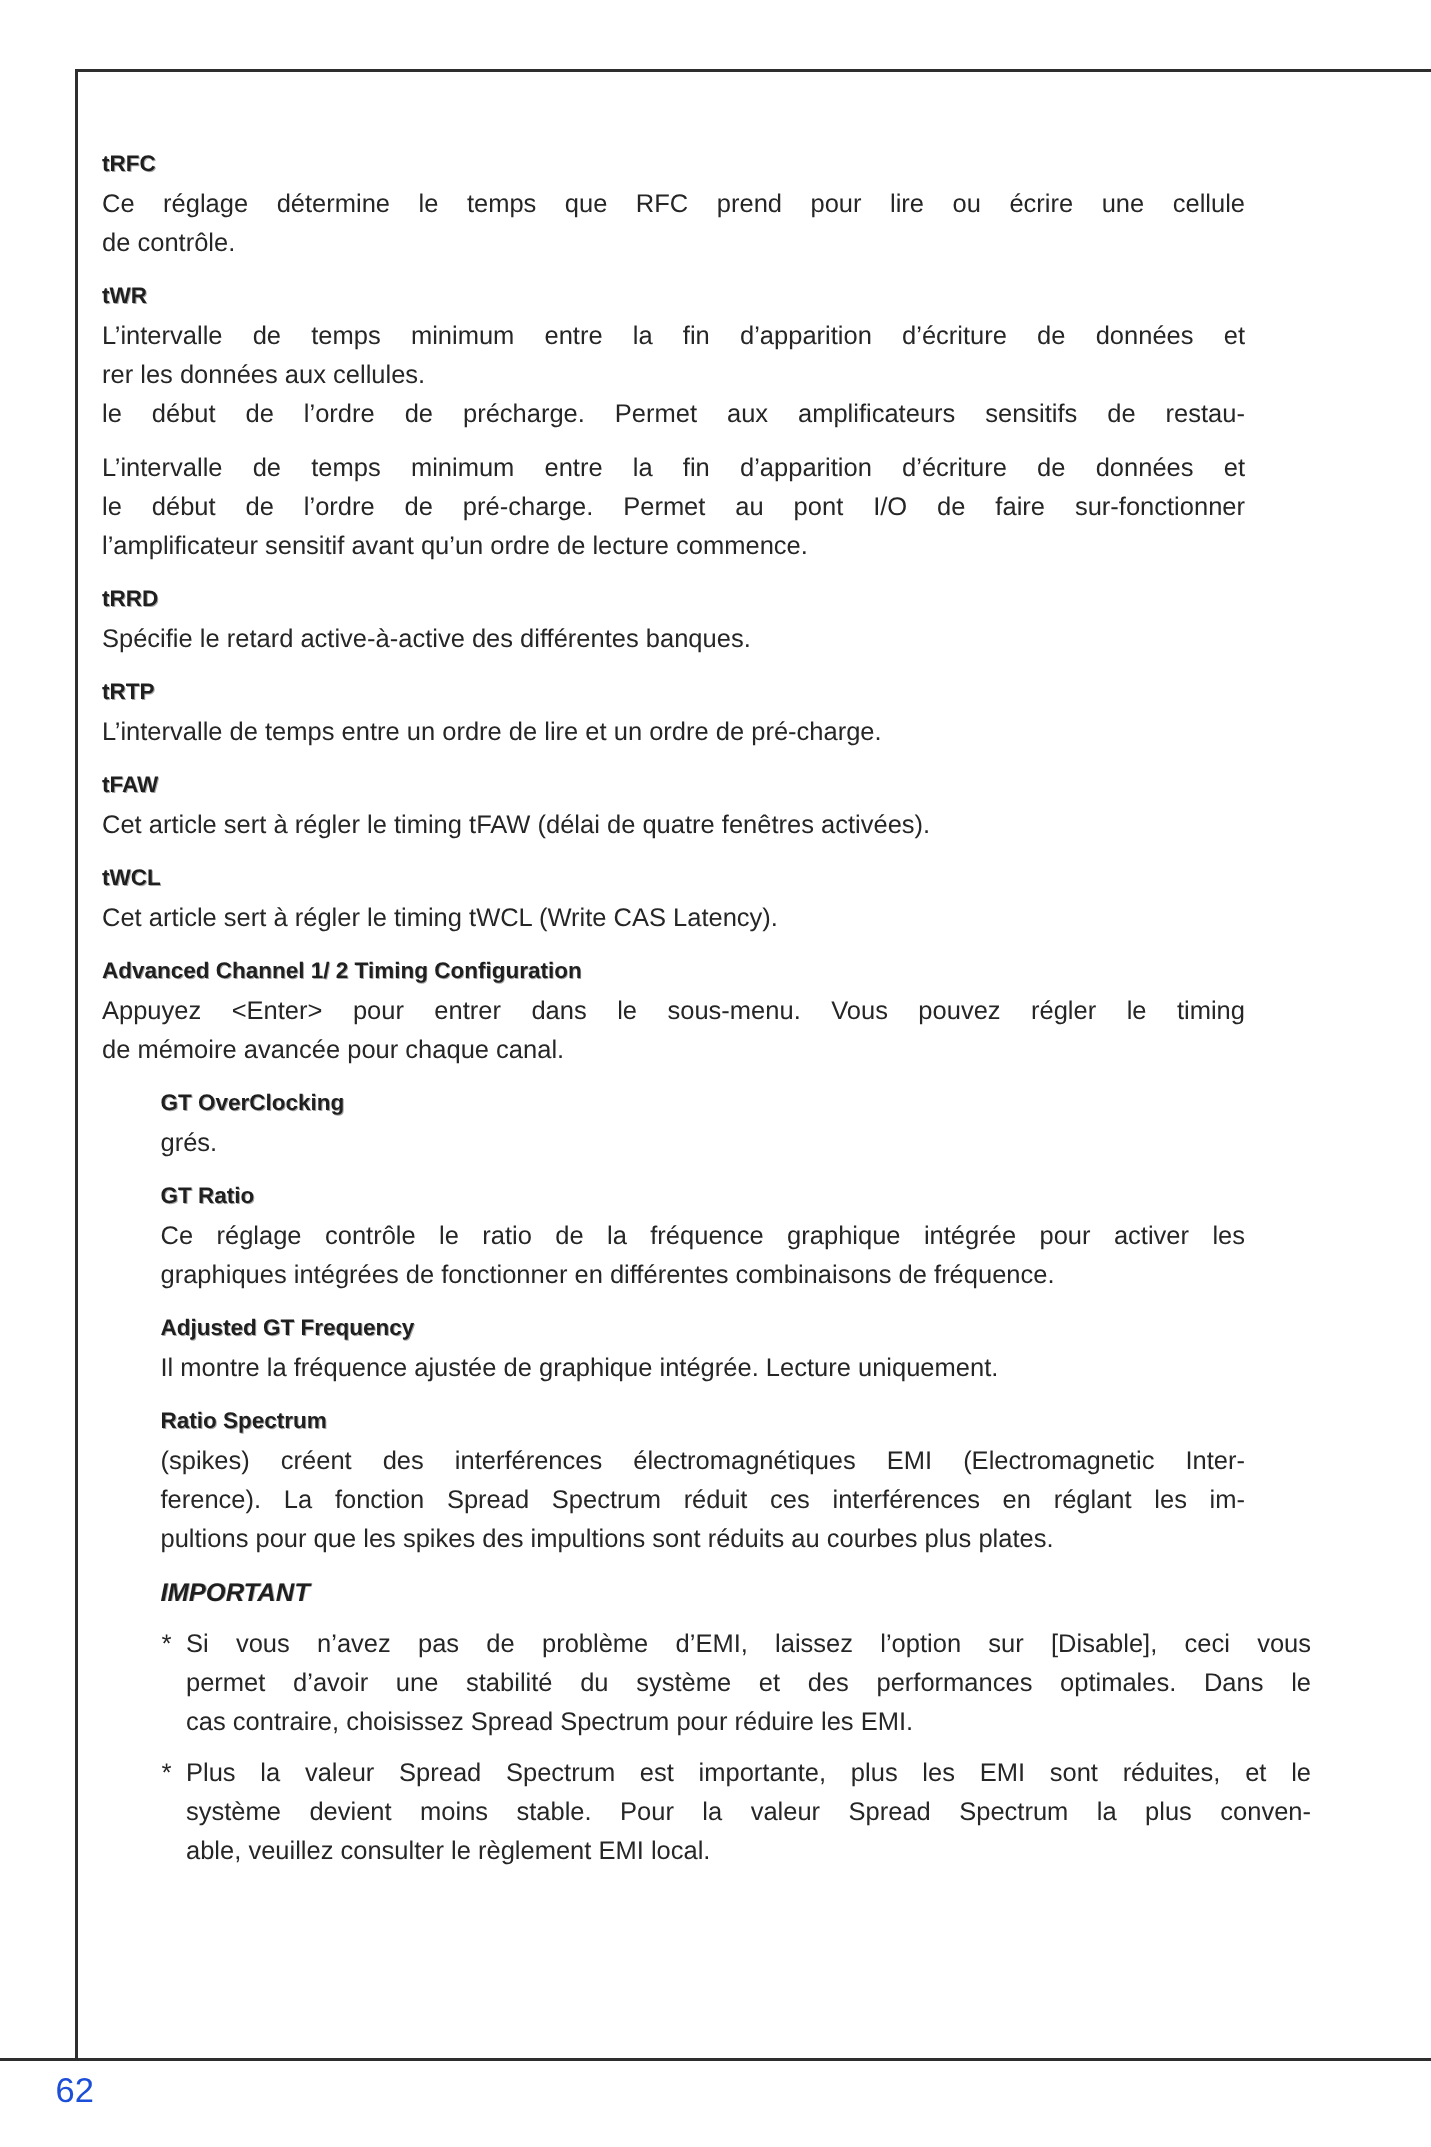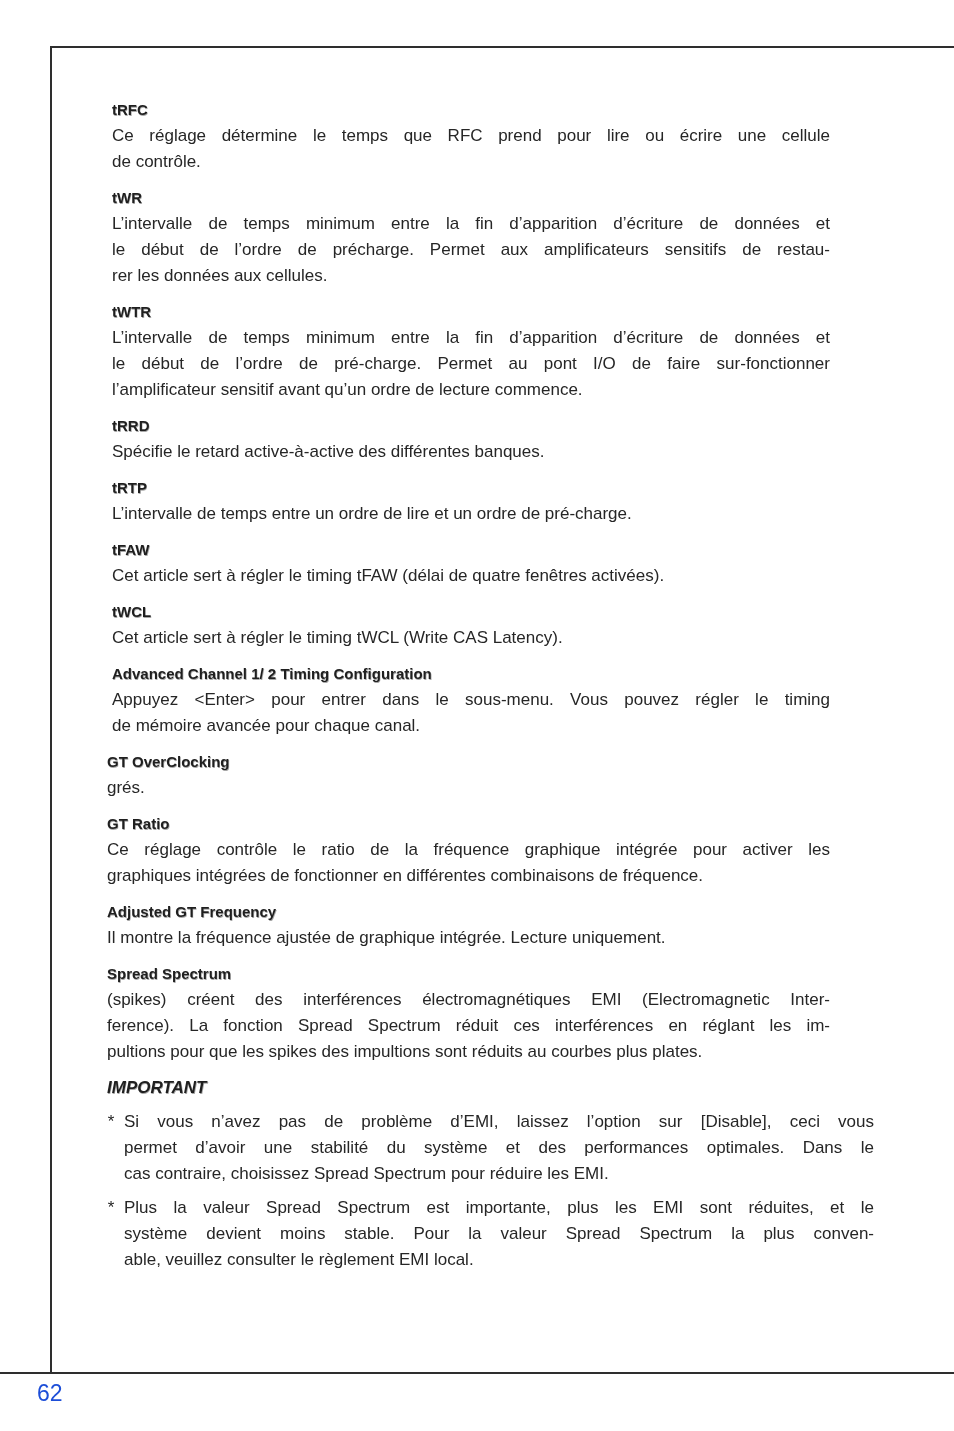--- a/index.html
+++ b/index.html
@@ -42,21 +42,21 @@
     line-height: 26px;
     color: #1d4ed8;
   }
   
   .content {
     position: absolute;
     left: 0; top: 97px;
     width: 954px;
   }
   .sec { margin: 0 0 10px 0; }
-  .sec.lvl2 { padding: 0 124px 0 112px; }
+  .sec.lvl2 { padding: 0 124px 0 68px; }
   .sec.lvl1 { padding: 0 124px 0 107px; }
   .sec.important { padding: 0 80px 0 107px; }
   .heading {
     font-size: 15px;
     font-weight: bold;
     line-height: 26px;
     color: #1f1f1f;
     text-shadow: 0.6px 0.6px 0 rgba(60,60,60,0.45);
   }
   .line {
@@ -99,25 +99,24 @@
   <div class="border-left"></div>
   <div class="content" id="doc-content">
       <section class="sec lvl2">
         <div class="heading">tRFC</div>
         <div class="line">Ce réglage détermine le temps que RFC prend pour lire ou écrire une cellule</div>
         <div class="line last">de contrôle.</div>
       </section>
       <section class="sec lvl2">
         <div class="heading">tWR</div>
         <div class="line">L’intervalle de temps minimum entre la fin d’apparition d’écriture de données et</div>
+        <div class="line last">rer les données aux cellules.</div>
         <div class="line">le début de l’ordre de précharge. Permet aux amplificateurs sensitifs de restau-</div>
-        <div class="line last">rer les données aux cellules.</div>
       </section>
       <section class="sec lvl2">
-        <div class="heading">tWTR</div>
         <div class="line">L’intervalle de temps minimum entre la fin d’apparition d’écriture de données et</div>
         <div class="line">le début de l’ordre de pré-charge. Permet au pont I/O de faire sur-fonctionner</div>
         <div class="line last">l’amplificateur sensitif avant qu’un ordre de lecture commence.</div>
       </section>
       <section class="sec lvl2">
         <div class="heading">tRRD</div>
         <div class="line last">Spécifie le retard active-à-active des différentes banques.</div>
       </section>
       <section class="sec lvl2">
         <div class="heading">tRTP</div>
@@ -143,21 +142,21 @@
       <section class="sec lvl1">
         <div class="heading">GT Ratio</div>
         <div class="line">Ce réglage contrôle le ratio de la fréquence graphique intégrée pour activer les</div>
         <div class="line last">graphiques intégrées de fonctionner en différentes combinaisons de fréquence.</div>
       </section>
       <section class="sec lvl1">
         <div class="heading">Adjusted GT Frequency</div>
         <div class="line last">Il montre la fréquence ajustée de graphique intégrée. Lecture uniquement.</div>
       </section>
       <section class="sec lvl1">
-        <div class="heading">Spread Spectrum</div>
+        <div class="heading">Ratio Spectrum</div>
         <div class="line">(spikes) créent des interférences électromagnétiques EMI (Electromagnetic Inter-</div>
         <div class="line">ference). La fonction Spread Spectrum réduit ces interférences en réglant les im-</div>
         <div class="line last">pultions pour que les spikes des impultions sont réduits au courbes plus plates.</div>
       </section>
       <section class="sec important">
         <div class="important-heading">IMPORTANT</div>
         <div class="note-item">
           <span class="note-marker">*</span>
           <div class="line note-line">Si vous n’avez pas de problème d’EMI, laissez l’option sur [Disable], ceci vous</div>
           <div class="line note-line">permet d’avoir une stabilité du système et des performances optimales. Dans le</div>

